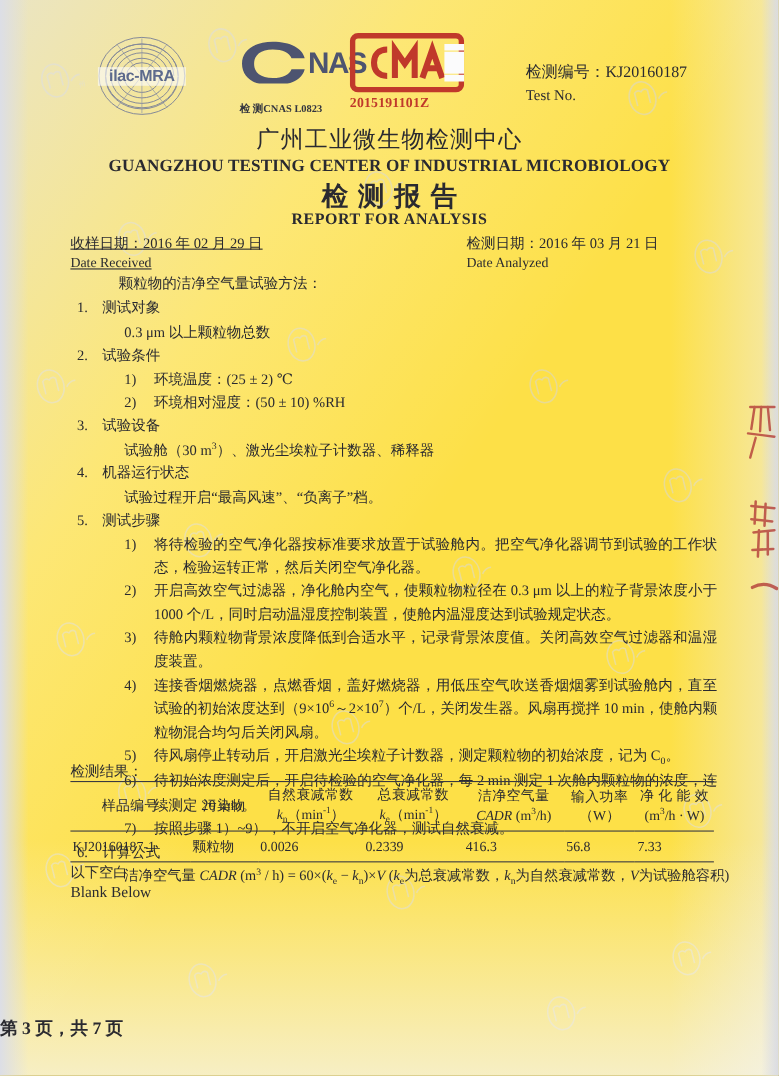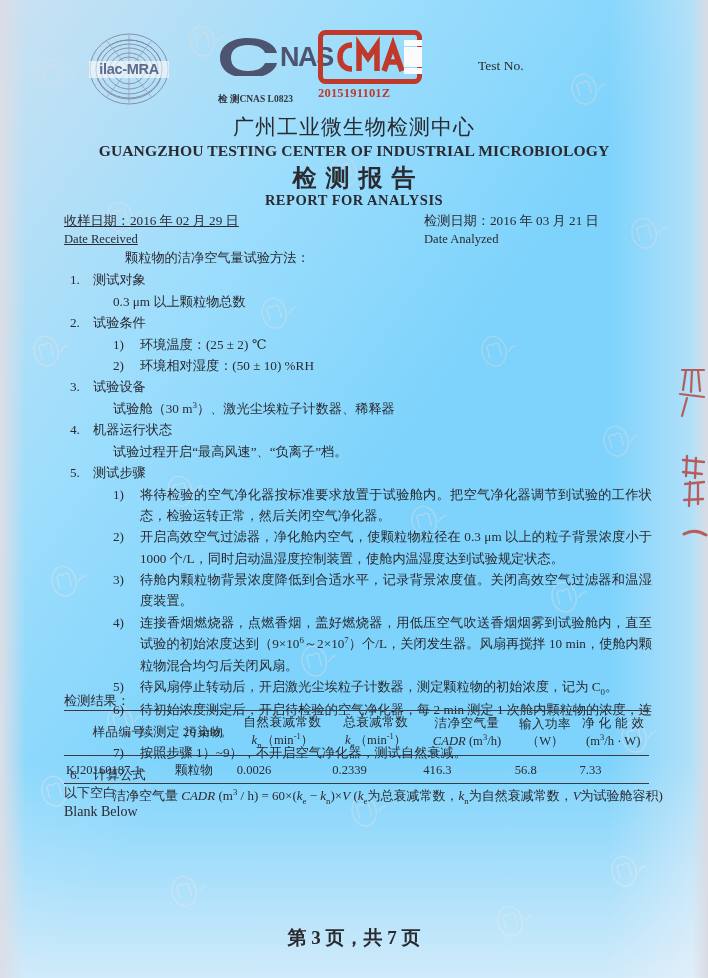--- a/index.html
+++ b/index.html
@@ -4,21 +4,21 @@
 <style>
   html, body {
     margin: 0;
     padding: 0;
     background: #8a8a8a;
   }
   .page {
     position: relative;
     width: 708px;
     height: 978px;
-    background: #7dd3fc;
+    background: #fde047;
     overflow: hidden;
     font-family: "Liberation Serif", "DejaVu Serif", serif;
     color: #2a2a30;
   }
   
   .paper-tint {
     position: absolute;
     inset: 0;
     background:
       linear-gradient(125deg, rgba(228,230,238,0.75) 0%, rgba(252,252,253,0.25) 28%, rgba(255,255,255,0) 52%),
@@ -169,21 +169,21 @@
   .date-en { font-size: 12.6px; }
 
   .body-block {
     position: absolute;
     left: 64px;
     top: 247px;
     width: 588px;
     font-size: 13.2px;
     line-height: 1.62;
   }
-  .lead { margin: 0 0 1px 17px; padding-left: 44px; }
+  .lead { margin: 0 0 1px 0; padding-left: 44px; }
 
   ol.lvl1 {
     list-style: none;
     margin: 0;
     padding: 0;
   }
   ol.lvl1 > li {
     position: relative;
     padding-left: 29px;
     margin: 0;
@@ -257,22 +257,21 @@
     top: 784px;
     font-size: 13px;
     line-height: 1.42;
   }
   .blank-note .en { font-size: 14px; }
 
   .footer {
     position: absolute;
     left: 0; right: 0;
     top: 925px;
-    text-align: center;
-    font-size: 19px;
+    font-size: 16px;
     font-weight: bold;
   }
 
   
   .seal-frag {
     position: absolute;
     right: 0;
     z-index: 3;
     pointer-events: none;
     opacity: 0.82;
@@ -539,20 +538,23 @@
           </g>
           <rect x="86" y="17" width="18" height="20" fill="#fbfbfc"></rect>
           <path d="M86 13 L104 13 M86 41 L104 41" stroke="#fbfbfc" stroke-width="6"></path>
           <path d="M86 15 C94 15 99 20 99 27 C99 34 94 39 86 39" fill="none" stroke="#c0392b" stroke-width="0"></path>
         </svg>
         <div class="cma-sub">2015191101Z</div>
       </div>
     </div>
 
     <div class="testno">
+      <div>
+        <span>检测编号：</span><span>KJ20160187</span>
+      </div>
       <div class="en">Test No.</div>
     </div>
 
     <div class="org-cn">广州工业微生物检测中心</div>
     <div class="org-en">GUANGZHOU TESTING CENTER OF INDUSTRIAL MICROBIOLOGY</div>
     <div class="rpt-cn">检测报告</div>
     <div class="rpt-en">REPORT FOR ANALYSIS</div>
 
     <div class="date-left">
       <div><span>收样日期：</span><span>2016 年 02 月 29 日</span></div>

